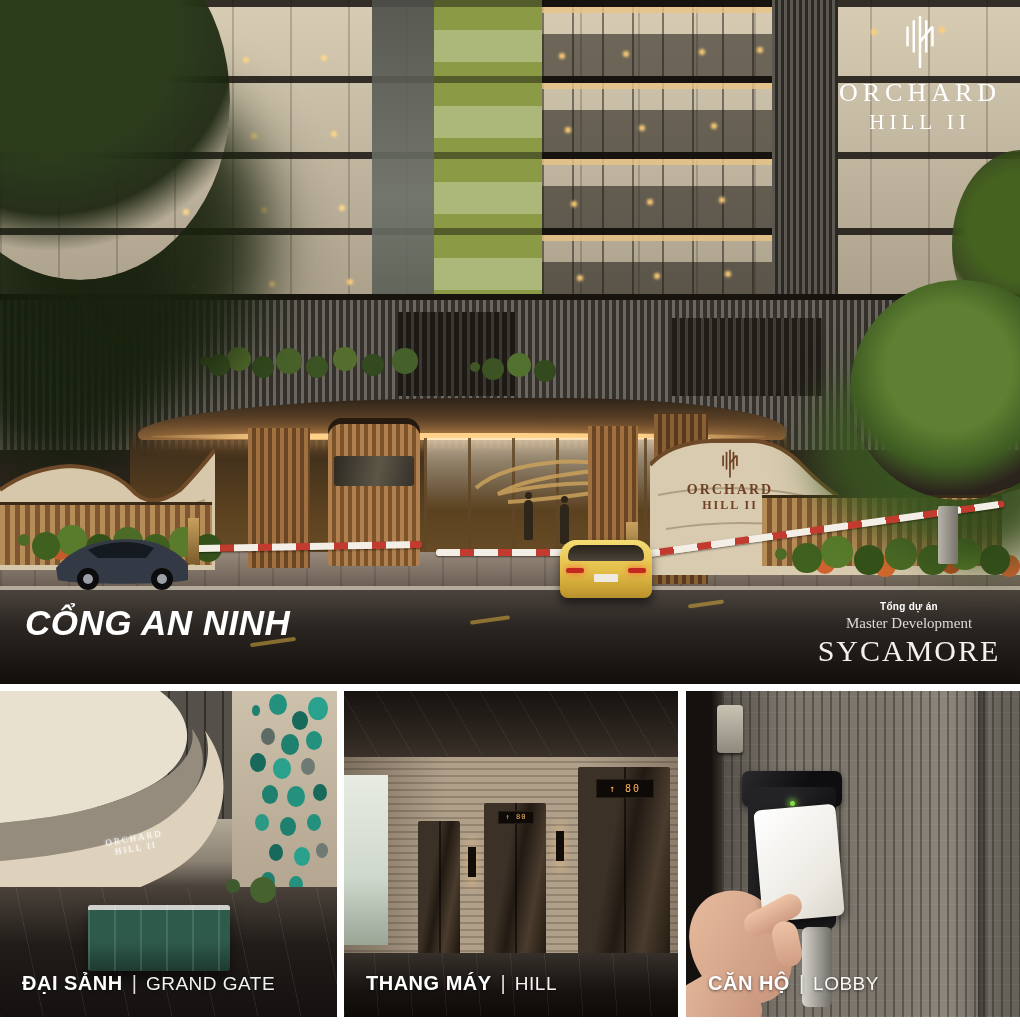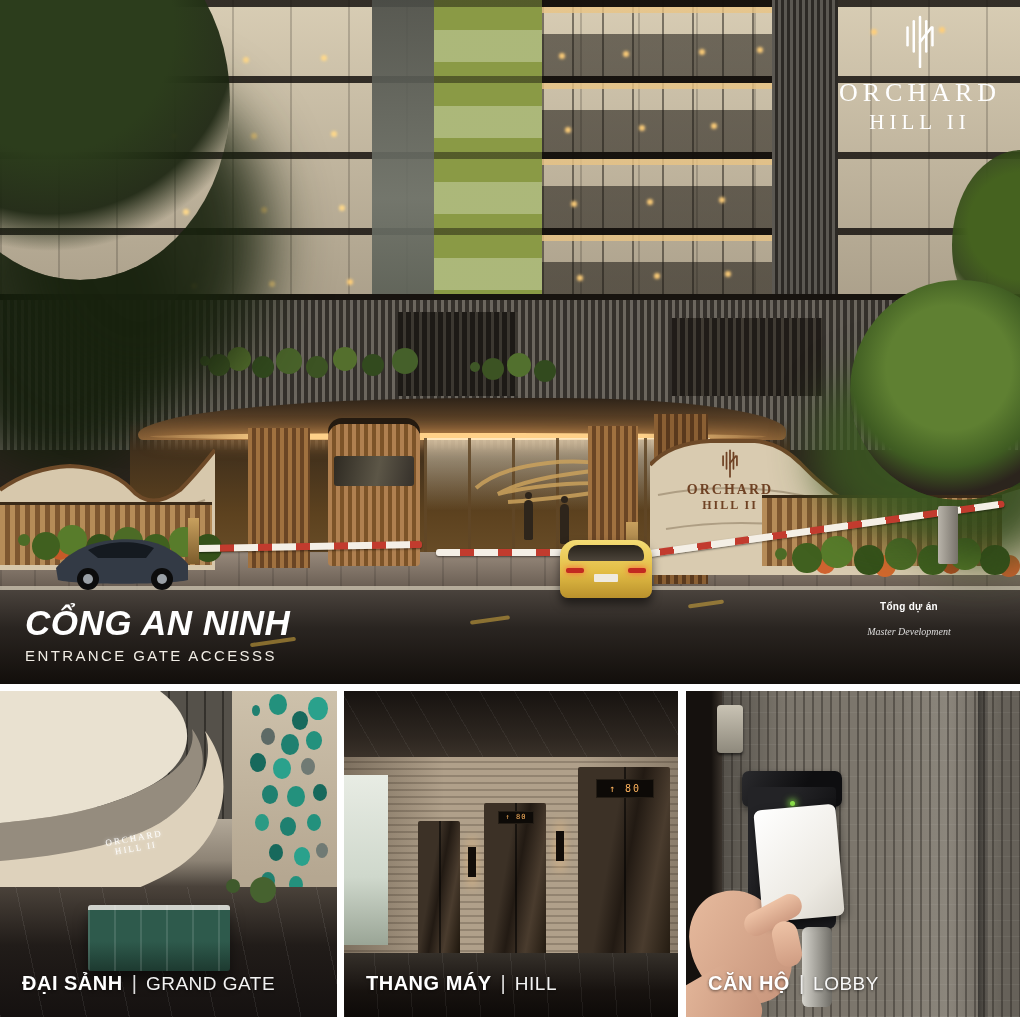--- a/index.html
+++ b/index.html
@@ -142,21 +142,21 @@
     background:linear-gradient(180deg,#4a433d,#2a2521 40%,#120e0b);}
   .curb{position:absolute;left:0;top:586px;width:1020px;height:5px;background:#c9c0ae;opacity:.8;z-index:4;}
   .dash{position:absolute;height:4px;border-radius:2px;background:#c9a23c;opacity:.6;z-index:5;}
 
   
   .hero-heading{position:absolute;left:25px;top:605px;z-index:10;color:#ffffff;}
   .hh-vi{font-size:35px;font-weight:800;letter-spacing:.5px;line-height:1.05;font-style:italic;}
   .hh-en{font-size:15px;font-weight:500;letter-spacing:2.4px;margin-top:5px;color:#f1ede5;}
   .dev-block{position:absolute;right:16px;top:601px;width:190px;z-index:10;text-align:center;color:#fff;}
   .dev-vi{font-size:10px;font-weight:bold;letter-spacing:.3px;}
-  .dev-en{font-family:"Liberation Serif",serif;font-style:italic;font-size:10px;color:rgba(255,255,255,.82);margin-top:14px;}
+  .dev-en{font-family:"Liberation Serif",serif;font-size:15px;color:rgba(255,255,255,.82);margin-top:3px;}
   .dev-name{font-family:"Liberation Serif",serif;font-size:30px;letter-spacing:2px;margin-top:2px;color:#f3f1ec;}
   .logo{position:absolute;right:14px;top:14px;width:172px;z-index:10;text-align:center;color:#fff;}
   .logo-title{font-family:"Liberation Serif",serif;font-size:26px;letter-spacing:5px;margin-top:6px;}
   .logo-sub{font-family:"Liberation Serif",serif;font-size:21px;letter-spacing:5px;margin-top:2px;}
 
   
   .panel{position:absolute;top:691px;height:326px;overflow:hidden;background:#241f1c;}
   .panel1{left:0;width:337px;}
   .panel2{left:344px;width:334px;}
   .panel3{left:686px;width:334px;}
@@ -359,25 +359,25 @@
           <line x1="32" y1="13" x2="32" y2="30"></line>
             <line x1="20" y1="27" x2="31" y2="13"></line>
         </g>
       </svg>
       <div class="logo-title">ORCHARD</div>
       <div class="logo-sub">HILL II</div>
     </div>
 
     <div class="hero-heading">
       <div class="hh-vi">CỔNG AN NINH</div>
-      <div class="hh-en">ENTRANCE GATE ACCESSS</div>
     </div>
     <div class="dev-block">
       <div class="dev-vi">Tổng dự án</div>
       <div class="dev-en">Master Development</div>
+      <div class="dev-name">SYCAMORE</div>
     </div>
   </div>
 
   <div class="panel panel1">
     <div class="p1-base"></div>
     <div class="p1-glass"></div>
     <div class="p1-rwall"></div>
     <div class="pebbles"></div>
     <svg style="position:absolute;left:0;top:0;" width="240" height="240" viewBox="0 0 240 240">
       <path d="M0,0 L160,0 C200,30 195,70 150,95 C100,122 40,128 0,132 Z" fill="#e9e1d0"></path>

